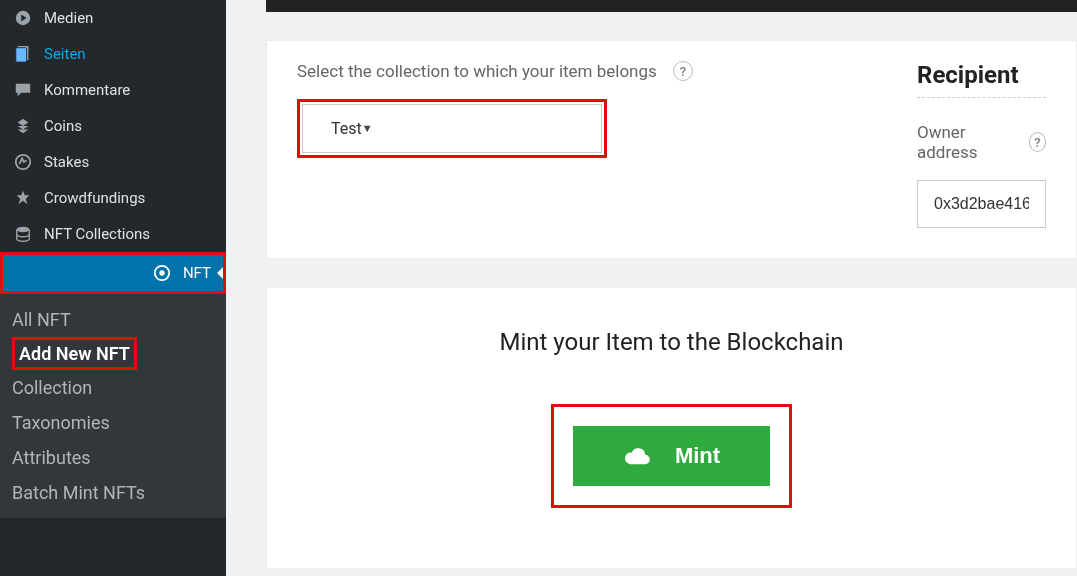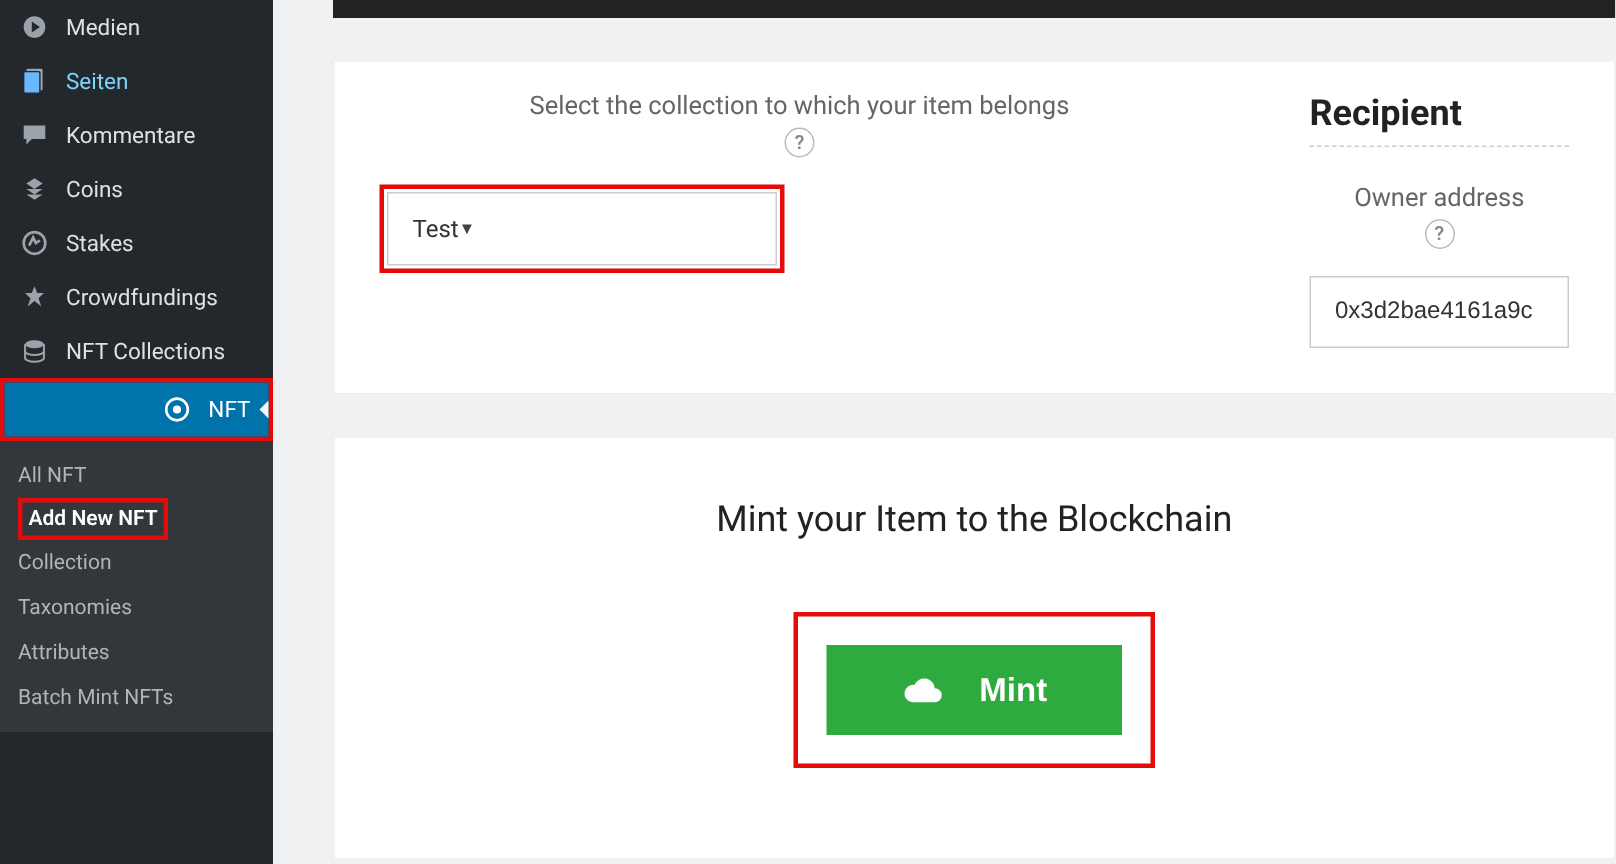--- a/index.html
+++ b/index.html
@@ -1,42 +1,42 @@
 <!DOCTYPE html>
 <html><head>
 <meta charset="utf-8">
 <style>
   * { box-sizing: border-box; margin: 0; padding: 0; }
   body { font-family: -apple-system, "Segoe UI", Roboto, sans-serif; background: #f5f5f5; width: 1077px; height: 576px; overflow: hidden; position: relative; }
   .layout { display: flex; height: 100%; }
-  .sidebar { width: 182px; background: #23282d; color: #eee; height: 100%; overflow: hidden; }
+  .sidebar { width: 226px; background: #23282d; color: #eee; height: 100%; overflow: hidden; }
   .sidebar-item { display: flex; align-items: center; padding: 9px 12px; color: #e0e0e0; cursor: pointer; font-size: 15px; }
   .sidebar-item .icon { width: 22px; margin-right: 10px; display: flex; align-items: center; justify-content: center; color: #9ca3a8; }
-  .sidebar-item.current { color: #7dd3fc; }
+  .sidebar-item.current { color: #0ea5e9; }
   .sidebar-item.active { background: #0073aa; color: #fff; position: relative; justify-content: flex-end; }
   .sidebar-item.active .icon { color: #fff; }
   .sidebar-item.active::after { content: ""; position: absolute; right: 0; top: 50%; transform: translateY(-50%); border-top: 6px solid transparent; border-bottom: 6px solid transparent; border-right: 6px solid #f5f5f5; }
   .submenu { background: #32373c; padding: 8px 0 8px 12px; }
-  .submenu-item { padding: 7px 0; color: #b0b5ba; font-size: 14px; cursor: pointer; }
+  .submenu-item { padding: 7px 0; color: #b0b5ba; font-size: 18px; cursor: pointer; }
   .submenu-item.sel { color: #fff; font-weight: 600; }
   .hl-red { border: 3px solid #e30b0b; display: inline-block; }
   .hl-red-box { border: 3px solid #e30b0b; }
   .icon svg { width: 18px; height: 18px; fill: currentColor; }
   
   .main { flex: 1; padding: 0 0 0 0; background: #f0f1f2; overflow: hidden; }
   .topbar { height: 12px; background: #222; margin: 0 0 0 40px; }
   
   .card { background: #fff; margin: 28px 0 0 40px; padding: 20px 30px 30px 30px; border: 1px solid #eee; position: relative; }
   .card-row { display: flex; gap: 60px; }
   .card-col.left { flex: 0 0 560px; }
   .card-col.right { flex: 1; }
   .card h2 { font-size: 24px; font-weight: 700; color: #222; padding-bottom: 8px; border-bottom: 1px dashed #ccc; margin-bottom: 24px; }
-  .field-label { color: #666; font-size: 17px; margin-bottom: 18px; display: flex; align-items: center; gap: 4px; flex-direction: column; }
+  .field-label { color: #666; font-size: 17px; margin-bottom: 18px; display: flex; align-items: center; gap: 16px; }
   .help-icon { display: inline-flex; width: 20px; height: 20px; border: 1px solid #bbb; border-radius: 50%; align-items: center; justify-content: center; font-size: 13px; color: #888; font-weight: 600; }
-  .dropdown { width: 260px; border: 1px solid #ccc; background: #fff; padding: 14px 16px; display: flex; align-items: center; font-size: 16px; cursor: pointer; color: #333; }
+  .dropdown { width: 300px; border: 1px solid #ccc; background: #fff; padding: 14px 28px; display: flex; align-items: center; font-size: 16px; cursor: pointer; color: #333; }
   .dropdown .caret { font-size: 11px; color: #444; }
   .text-input { width: 100%; border: 1px solid #ccc; padding: 14px 16px; font-size: 16px; color: #333; background: #fff; }
   
   .mint-card { background: #fff; margin: 28px 0 0 40px; padding: 40px 30px 60px 30px; text-align: center; border: 1px solid #eee; }
   .mint-heading { font-size: 24px; font-weight: 400; color: #222; margin-bottom: 48px; }
   .mint-btn-wrap { display: inline-block; }
   .mint-btn { background: #2faa3e; color: #fff; border: none; padding: 16px 50px; font-size: 22px; font-weight: 600; display: flex; align-items: center; gap: 24px; cursor: pointer; }
   .mint-btn svg { width: 28px; height: 28px; fill: #fff; }
 </style>
 </head>

